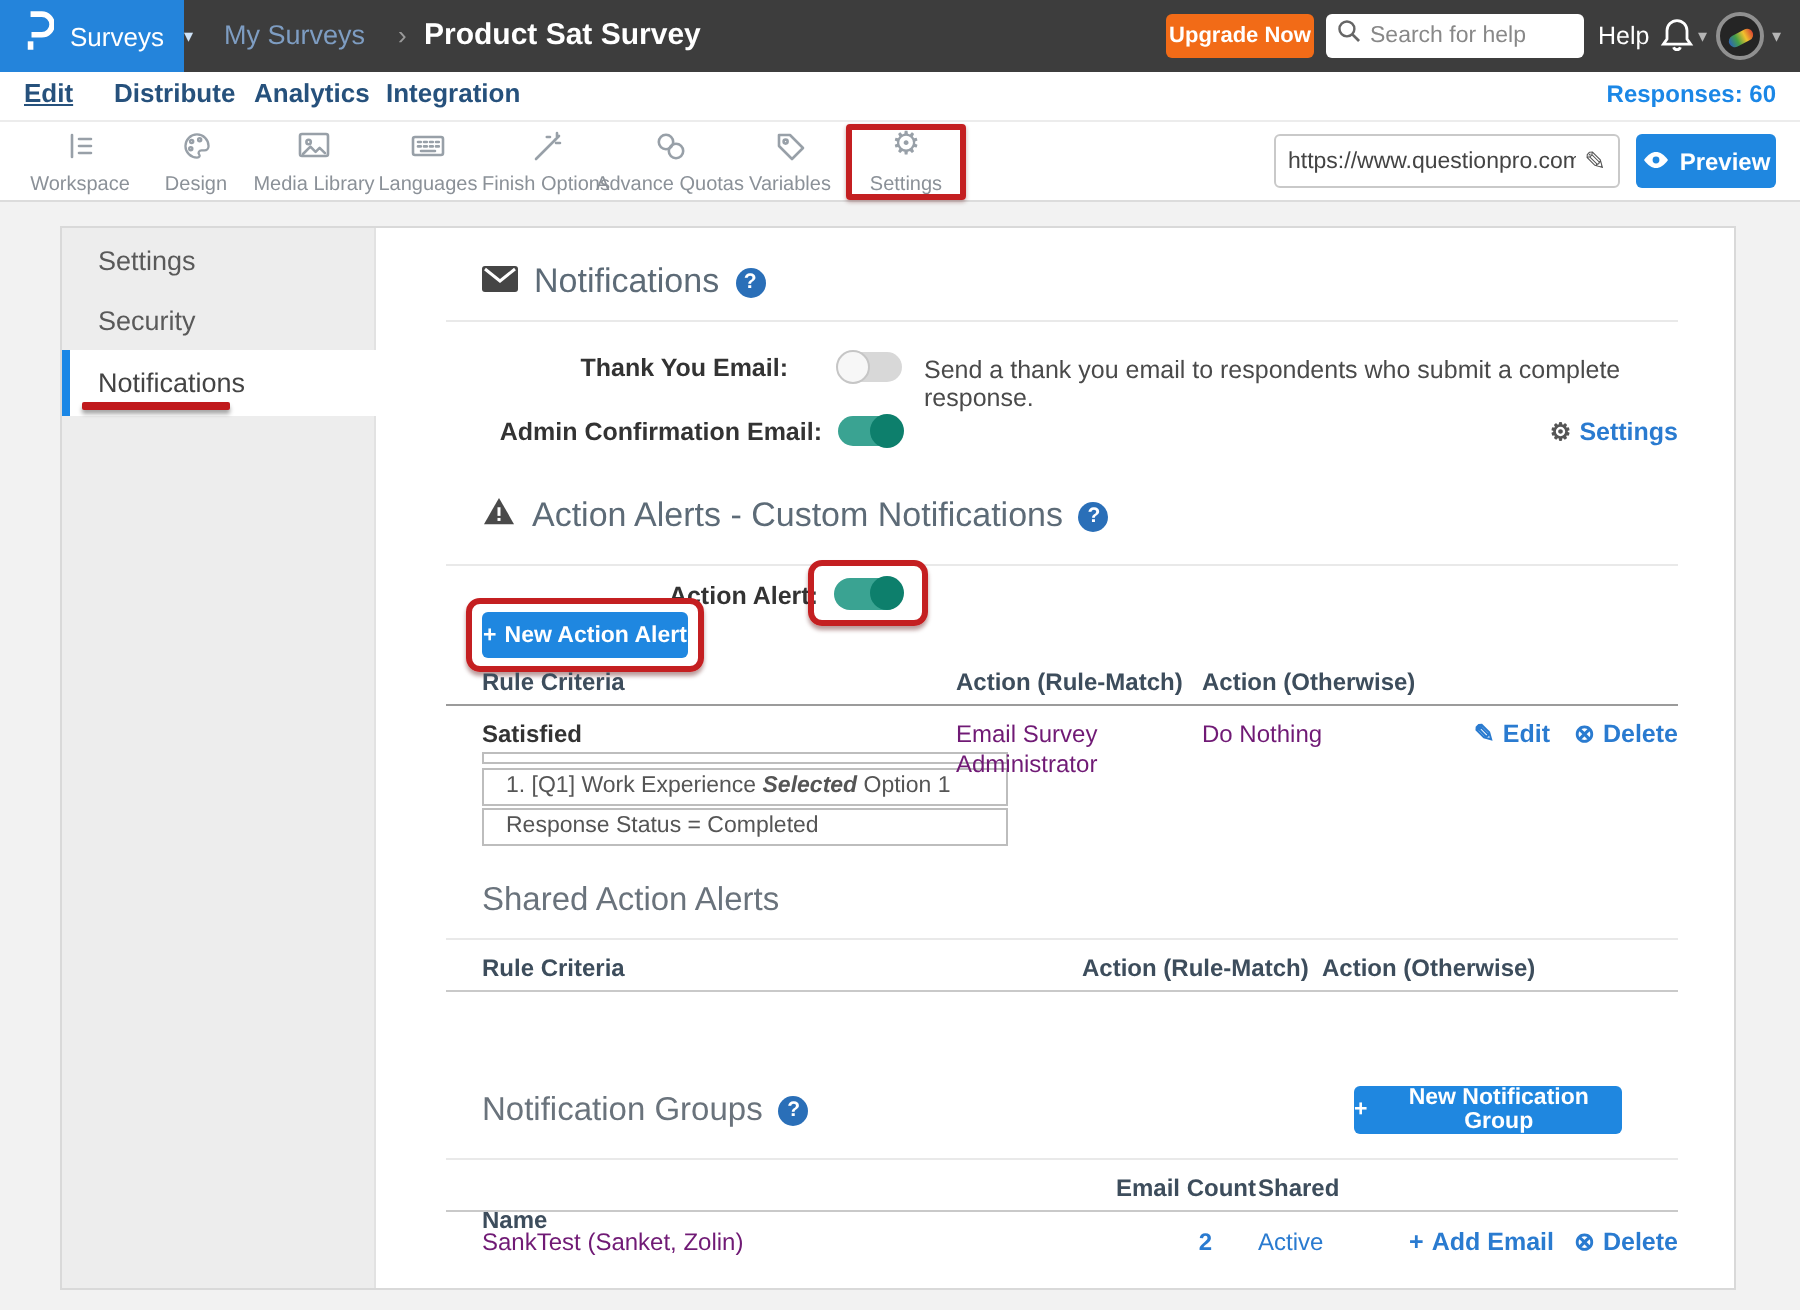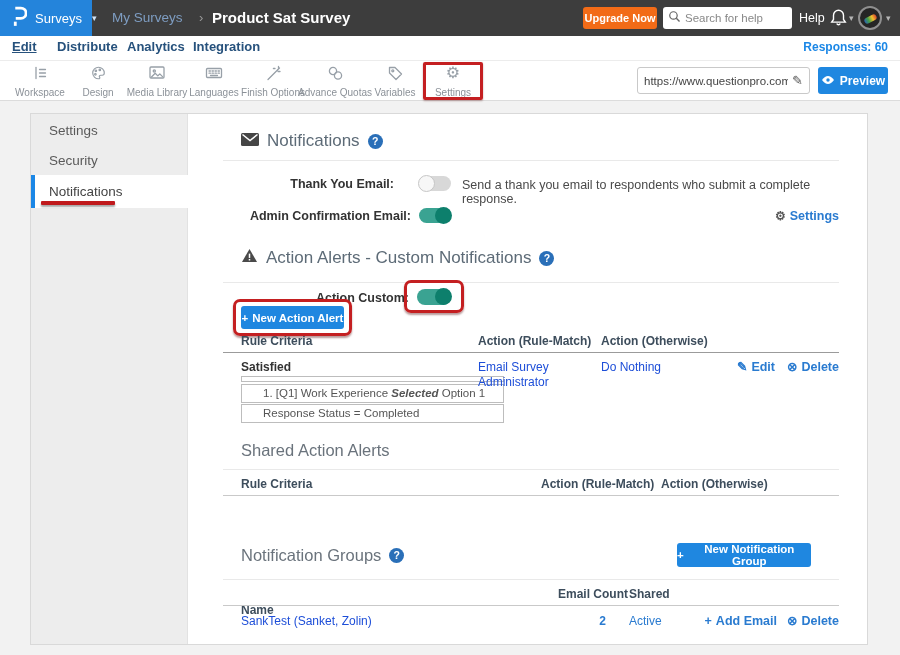--- a/index.html
+++ b/index.html
@@ -58,35 +58,35 @@
   #side-red-underline{position:absolute;left:10px;top:87px;width:74px;height:4px;background:#c0191c;box-shadow:0 2px 2px rgba(0,0,0,.35);border-radius:1px}
 
   
   .hline{position:absolute;left:192px;width:616px;height:0;border-top:1px solid #e9e9e9}
   .section-h{position:absolute;display:flex;align-items:center;gap:8px;font-size:17px;color:#5d6b77}
   .qbadge{display:inline-block;width:15px;height:15px;border-radius:50%;background:#2a6fb8;color:#fff;font-size:10.5px;font-weight:700;line-height:15px;text-align:center;cursor:pointer}
   .blabel{font-weight:700;font-size:12.5px;color:#333}
   .desc{font-size:12.5px;color:#4a4a4a}
   .blue-link{color:#2a7bd0;font-size:12.5px;font-weight:600;cursor:pointer;display:flex;align-items:center;gap:4px}
   .th{position:absolute;font-size:12px;font-weight:700;color:#3d4d5c}
-  .cell{position:absolute;font-size:12px;color:#1d4ed8}
+  .cell{position:absolute;font-size:12px;color:#701a75}
 
   
   .toggle{position:absolute;width:32px;height:15px;border-radius:8px;cursor:pointer}
   .toggle .knob{position:absolute;top:-1px;width:17px;height:17px;border-radius:50%}
   .toggle.off{background:#d8d8d8}
   .toggle.off .knob{left:-1px;background:#f7f7f7;border:1px solid #c6c6c6}
   .toggle.on{background:#3aa392}
   .toggle.on .knob{right:-1px;background:#0d7f6c}
 
   
   .red-rect{position:absolute;border:3px solid #c41f21;border-radius:7px;box-shadow:0 2px 2px rgba(80,0,0,.4),inset 0 1px 1px rgba(255,255,255,.25);pointer-events:none}
 
   
-  .rule-box{position:absolute;left:210px;width:263px;border:1px solid #bdbdbd;background:#fff;font-size:11.5px;color:#555;padding:2px 21px;white-space:nowrap;overflow:hidden}
+  .rule-box{position:absolute;left:210px;width:263px;border:1px solid #bdbdbd;background:#fff;font-size:11.5px;color:#555;padding:2px 11px;white-space:nowrap;overflow:hidden}
   #rule-thinbar{height:6px;top:262px}
   #rule-box-1{height:19px;top:270px}
   #rule-box-2{height:19px;top:290px}
 
   .btn-blue{position:absolute;background:#1f87e0;border:none;border-radius:3px;color:#fff;font-size:11.5px;font-weight:700;font-family:inherit;display:flex;align-items:center;justify-content:center;gap:4px;cursor:pointer}
 
   .sub-title{position:absolute;font-size:16.5px;color:#6a737c;display:flex;align-items:center;gap:8px}
 </style>
 </head>
 <body>
@@ -262,21 +262,21 @@
       <span><svg width="17" height="15" viewBox="0 0 18 16">
             <path d="M9 1 L17 15 L1 15 Z" fill="#4a4a4a"></path>
             <rect x="8.2" y="6" width="1.6" height="4.6" fill="#fff"></rect>
             <rect x="8.2" y="11.7" width="1.6" height="1.6" fill="#fff"></rect>
           </svg></span>
       <span>Action Alerts - Custom Notifications</span>
       <span class="qbadge">?</span>
     </div>
     <div class="hline" style="top:168px"></div>
 
-    <div class="abs blabel" style="left:192px;top:177px;width:186px;text-align:right">Action Custom:</div>
+    <div class="abs blabel" style="left:192px;top:177px;width:186px;text-align:right">Action Alert:</div>
     <div class="toggle on" style="left:386px;top:175px;width:34px;height:16px">
         <span class="knob"></span>
       </div>
     <div class="red-rect" style="left:373px;top:166px;width:60px;height:33px"></div>
 
     <button class="btn-blue" style="left:210px;top:192px;width:103px;height:23px">
       <span>+</span>
       <span>New Action Alert</span>
     </button>
     <div class="red-rect" style="left:202px;top:185px;width:119px;height:37px"></div>

